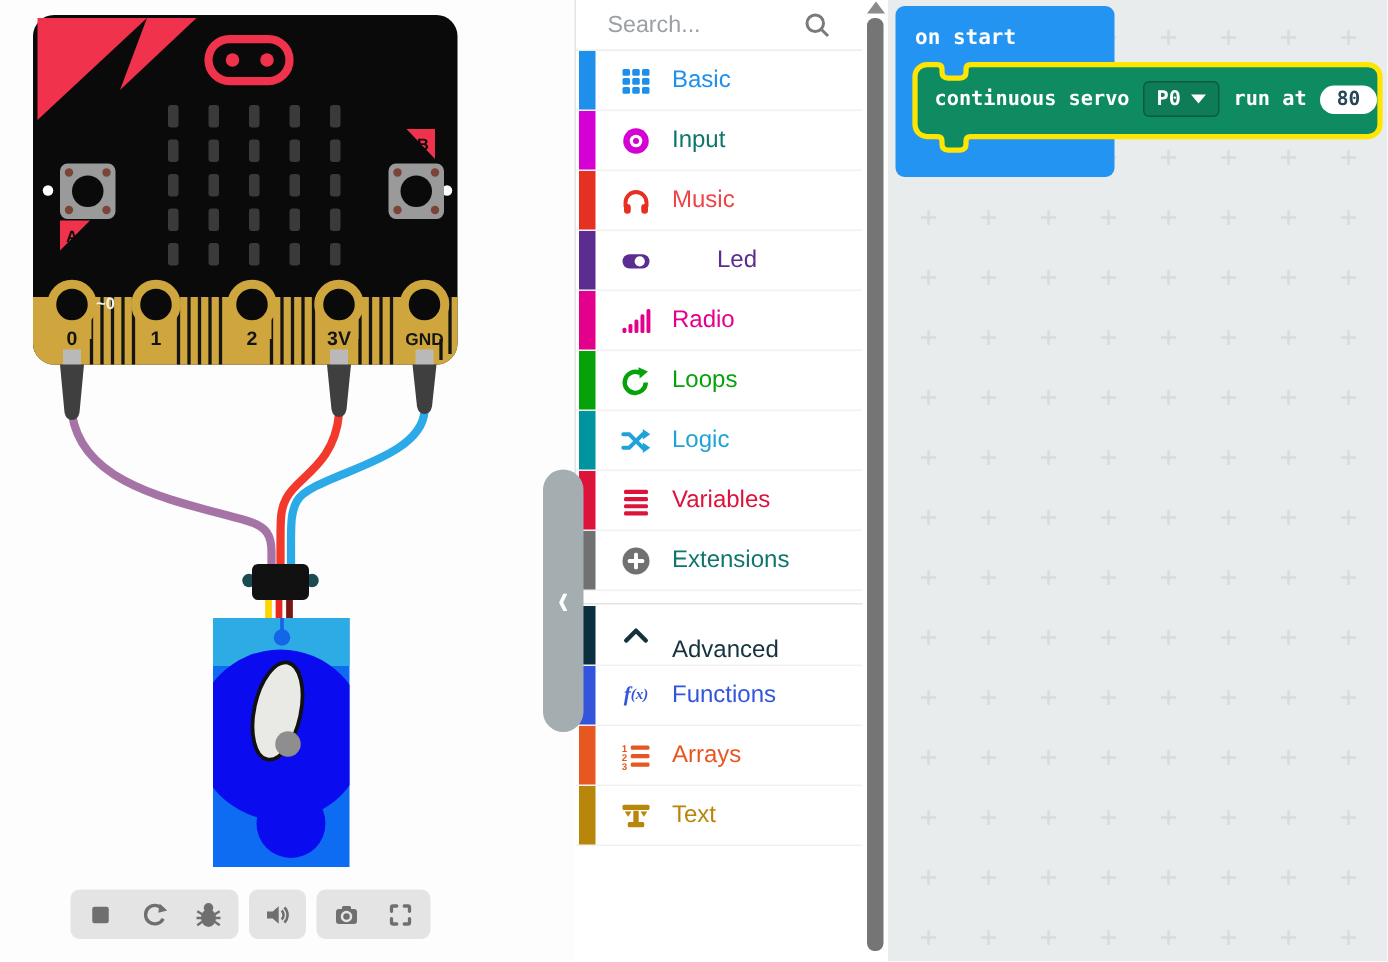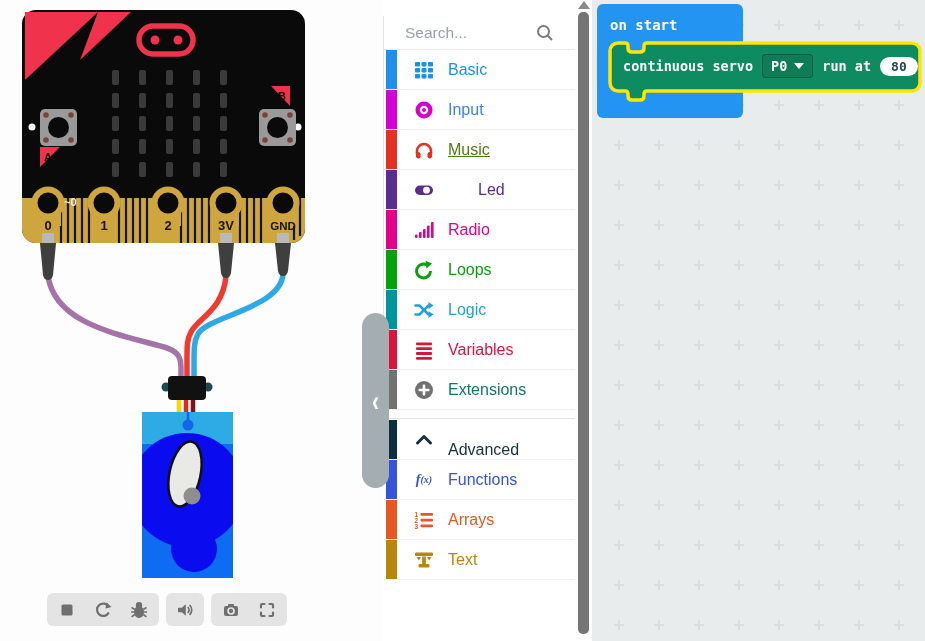--- a/index.html
+++ b/index.html
@@ -11,21 +11,21 @@
   .sim-panel { position:absolute; left:0; top:0; width:383px; height:641px; background:#fdfdfd; }
   .sim-svg { position:absolute; left:0; top:0; }
   .sim-toolbar { position:absolute; left:47px; top:593px; display:flex; gap:7px; }
   .sim-group { display:flex; align-items:center; background:#e4e4e4; border-radius:6px; height:33px; }
   .sim-btn { width:36px; height:33px; display:flex; align-items:center; justify-content:center; cursor:pointer; color:#6f6f6f; }
   .sim-group.g1 { padding:0 2px; }
   .sim-group.g2 { padding:0 1px; }
   .sim-group.g3 { padding:0 2px; }
 
   
-  .toolbox { position:absolute; left:383px; top:16px; width:192px; height:459px; background:#fff; border-left:1px solid #e4e4e4; }
+  .toolbox { position:absolute; left:383px; top:0; width:192px; height:459px; background:#fff; border-left:1px solid #e4e4e4; }
   .search-row { position:relative; height:34px; border-bottom:1px solid #ececec; display:flex; align-items:center; }
   .search-input { border:none; outline:none; width:140px; margin-left:21px; font-size:15.5px; color:#444; background:transparent; font-family:"Liberation Sans", sans-serif; }
   .search-input::placeholder { color:#9aa0a6; }
   .search-icon { position:absolute; right:20px; top:7px; }
   .cat-row { position:relative; height:40px; display:flex; align-items:center; border-bottom:1px solid #f1f1f1; cursor:pointer; background:#fff; }
   .strip { position:absolute; left:2px; top:0; width:11px; height:100%; }
   .cat-icon { width:20px; height:20px; margin-left:30px; display:flex; align-items:center; justify-content:center; }
   .cat-label { margin-left:14px; font-size:16px; }
   .tb-divider { height:9px; border-bottom:1px solid #e3e3e3; margin-bottom:1px; }
   .fx-icon { font-size:14px; font-style:italic; font-family:"Liberation Serif", serif; font-weight:bold; }
@@ -267,33 +267,33 @@
 
     <div class="cat-row">
       <span class="strip" style="background: rgb(212, 0, 212);"></span>
       <span class="cat-icon" style="color: rgb(212, 0, 212);">
         <svg width="20" height="20">
             <circle cx="10" cy="10" r="8.5" fill="currentColor"></circle>
             <circle cx="10" cy="10" r="4.2" fill="#fff"></circle>
             <circle cx="10" cy="10" r="2" fill="currentColor"></circle>
           </svg>
       </span>
-      <span class="cat-label" style="color: #3b82f6;">Input</span>
+      <span class="cat-label" style="color: #0f766e;">Input</span>
     </div>
 
     <div class="cat-row">
       <span class="strip" style="background: rgb(230, 48, 34);"></span>
       <span class="cat-icon" style="color: rgb(230, 48, 34);">
         <svg width="20" height="20">
             <path d="M3,14 v-3 a7,7 0 0 1 14,0 v3" fill="none" stroke="currentColor" stroke-width="2.6"></path>
             <rect x="2" y="12" width="4.5" height="6.5" rx="2.2" fill="currentColor"></rect>
             <rect x="13.5" y="12" width="4.5" height="6.5" rx="2.2" fill="currentColor"></rect>
           </svg>
       </span>
-      <span class="cat-label" style="color: #4d7c0f; text-decoration: underline;">Music</span>
+      <span class="cat-label" style="color: #ef4444;">Music</span>
     </div>
 
     <div class="cat-row">
       <span class="strip" style="background: rgb(92, 45, 145);"></span>
       <span class="cat-icon" style="color: rgb(92, 45, 145);">
         <svg width="20" height="20">
             <rect x="1" y="5.5" width="18" height="9.5" rx="4.75" fill="currentColor"></rect>
             <circle cx="12.5" cy="10.2" r="3.4" fill="#fff"></circle>
           </svg>
       </span>

